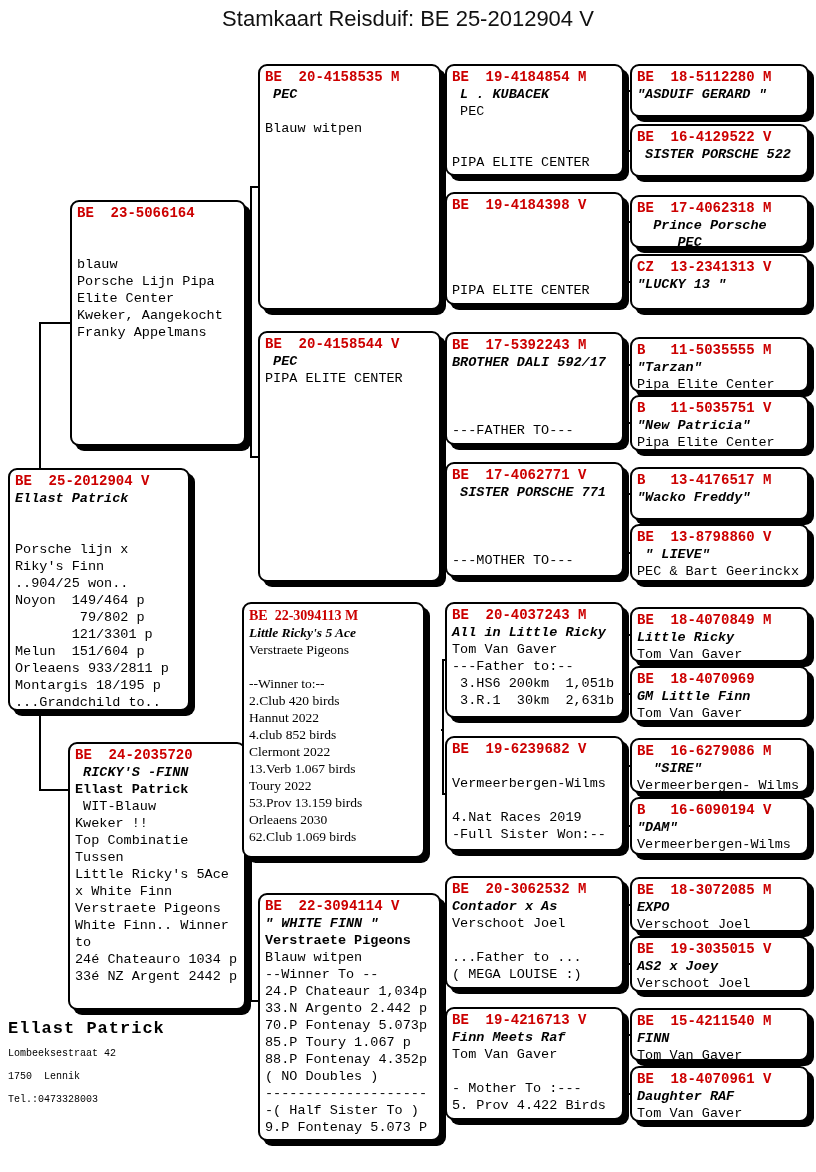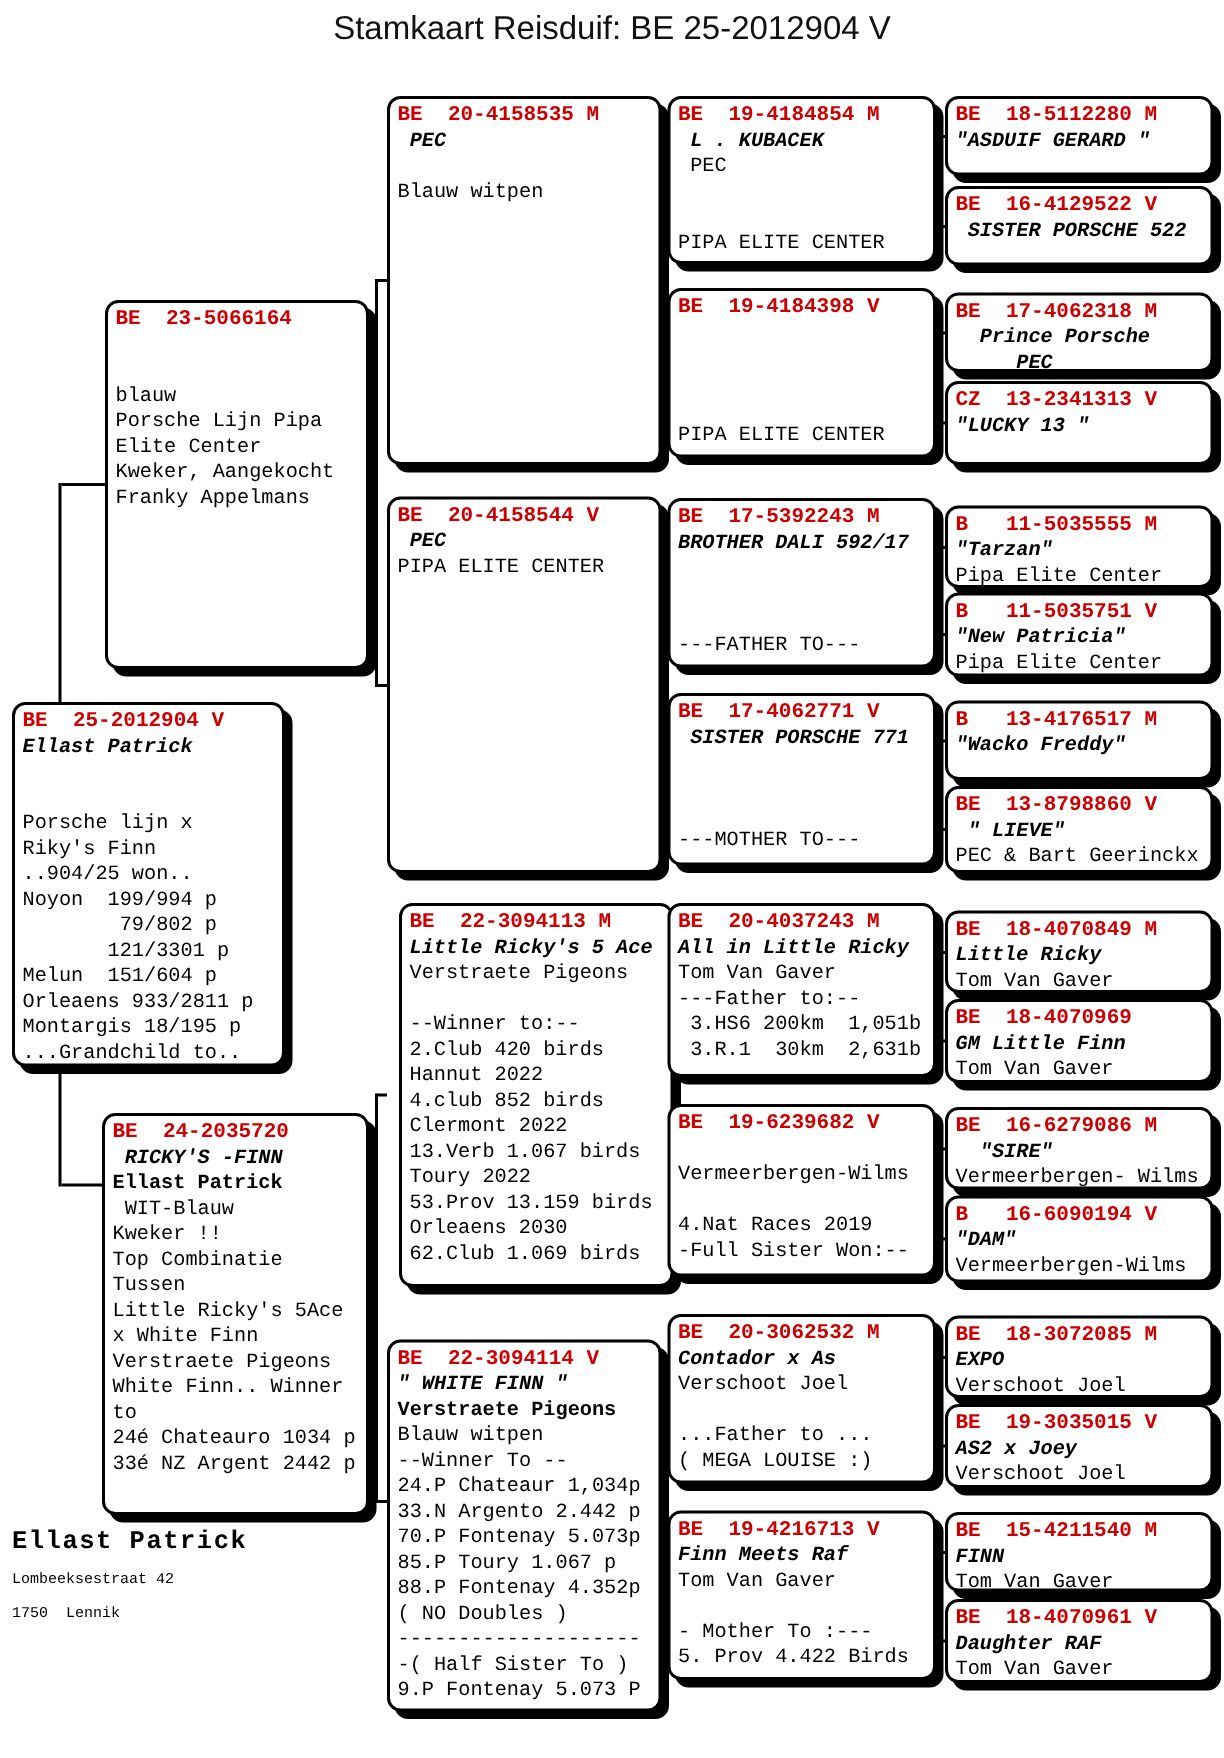--- a/index.html
+++ b/index.html
@@ -89,21 +89,21 @@
     </div>
   <div id="boxes">
       <div class="box" style="left: 8px; top: 468px; width: 182px; height: 243px;">
         <div class="ring">BE  25-2012904 V</div>
         <div class="ln i b">Ellast Patrick</div>
         <div class="ln"></div>
         <div class="ln"></div>
         <div class="ln">Porsche lijn x</div>
         <div class="ln">Riky's Finn</div>
         <div class="ln">..904/25 won..</div>
-        <div class="ln">Noyon  199/994 p</div>
+        <div class="ln">Noyon  149/464 p</div>
         <div class="ln">        79/802 p</div>
         <div class="ln">       121/3301 p</div>
         <div class="ln">Melun  151/604 p</div>
         <div class="ln">Orleaens 933/2811 p</div>
         <div class="ln">Montargis 18/195 p</div>
         <div class="ln">...Grandchild to..</div>
       </div>
       <div class="box" style="left: 70px; top: 200px; width: 176px; height: 246px;">
         <div class="ring">BE  23-5066164</div>
         <div class="ln"></div>
@@ -134,21 +134,21 @@
         <div class="ring">BE  20-4158535 M</div>
         <div class="ln i b"> PEC</div>
         <div class="ln"></div>
         <div class="ln">Blauw witpen</div>
       </div>
       <div class="box" style="left: 258px; top: 331px; width: 183px; height: 251px;">
         <div class="ring">BE  20-4158544 V</div>
         <div class="ln i b"> PEC</div>
         <div class="ln">PIPA ELITE CENTER</div>
       </div>
-      <div class="box" style="left: 266px; top: 602px; width: 183px; height: 256px;">
+      <div class="box" style="left: 242px; top: 602px; width: 183px; height: 256px; font-family: Liberation Serif, serif;">
         <div class="ring">BE  22-3094113 M</div>
         <div class="ln i b">Little Ricky's 5 Ace</div>
         <div class="ln">Verstraete Pigeons</div>
         <div class="ln"></div>
         <div class="ln">--Winner to:--</div>
         <div class="ln">2.Club 420 birds</div>
         <div class="ln">Hannut 2022</div>
         <div class="ln">4.club 852 birds</div>
         <div class="ln">Clermont 2022</div>
         <div class="ln">13.Verb 1.067 birds</div>
@@ -311,15 +311,16 @@
       <div class="box" style="left: 630px; top: 1066px; width: 179px; height: 56px;">
         <div class="ring">BE  18-4070961 V</div>
         <div class="ln i b">Daughter RAF</div>
         <div class="ln">Tom Van Gaver</div>
       </div>
     </div>
   <div class="owner">
     <div class="owner-name">Ellast Patrick</div>
     <div class="owner-line">Lombeeksestraat 42</div>
     <div class="owner-line">1750  Lennik</div>
+    <div class="owner-line">Tel.:0473328003</div>
   </div>
   <div class="footer">15-01-2026   Compuclub © [9.48]  Ellast Patrick</div>
 </div>
 
 </body></html>

